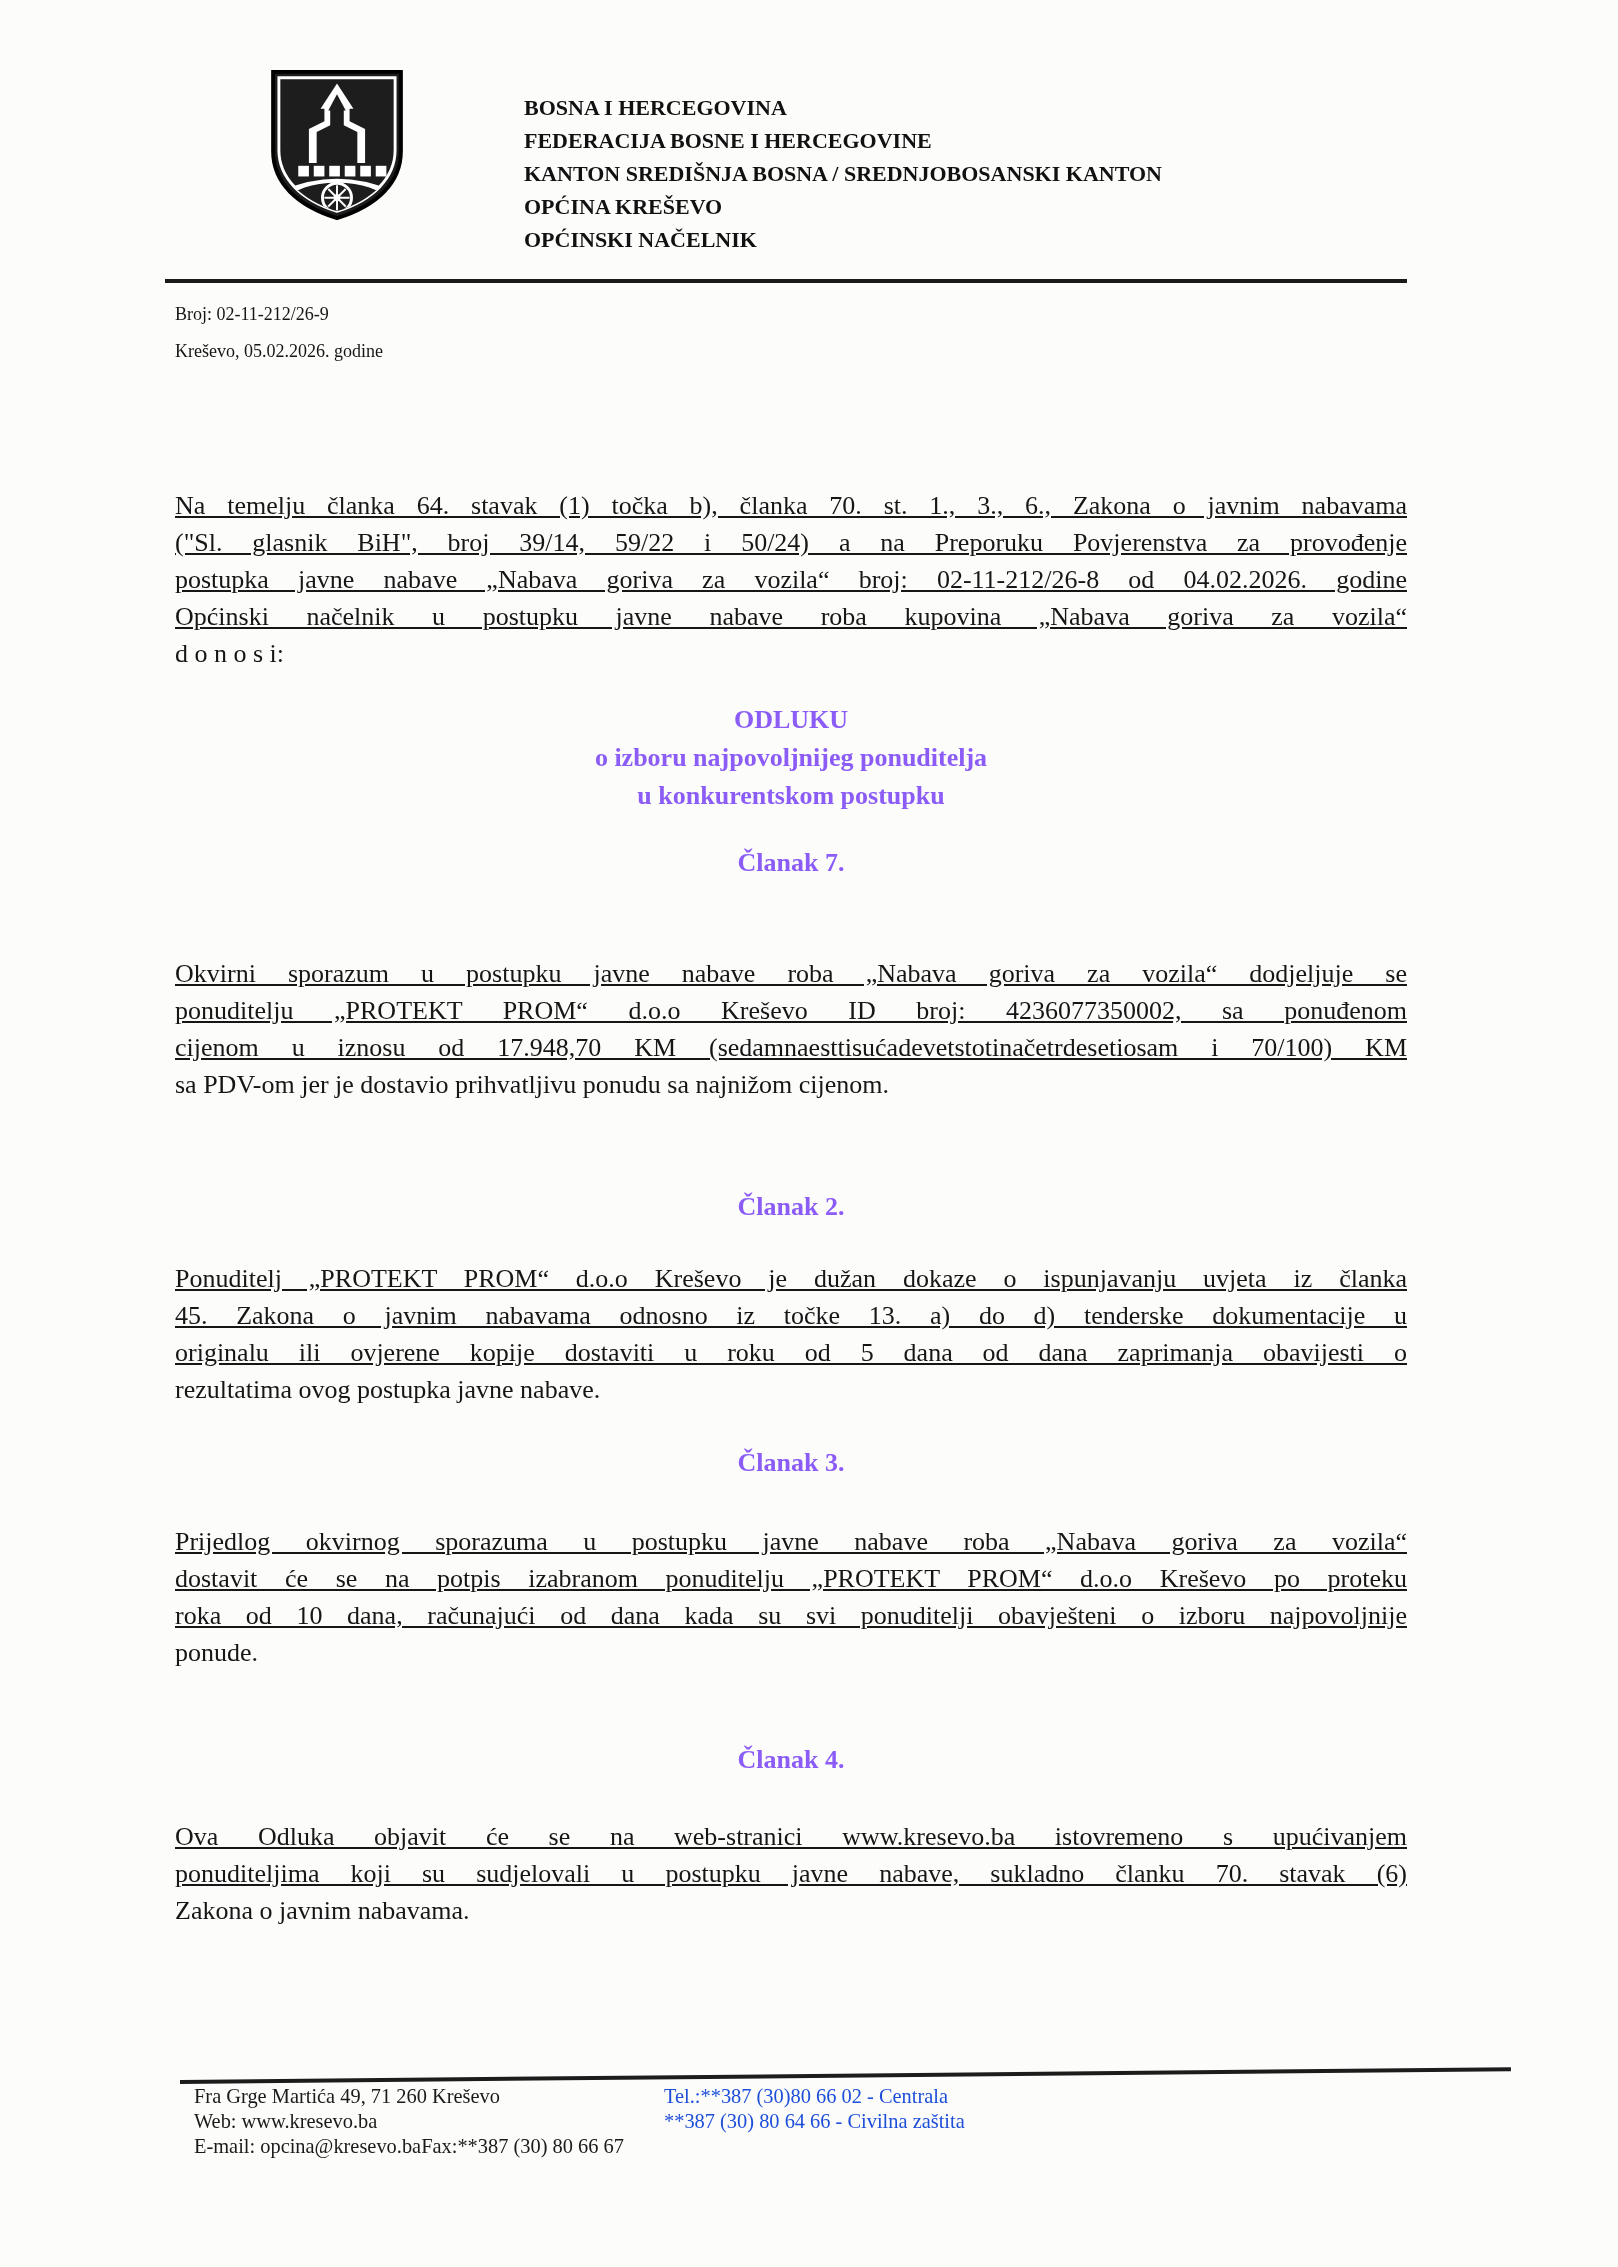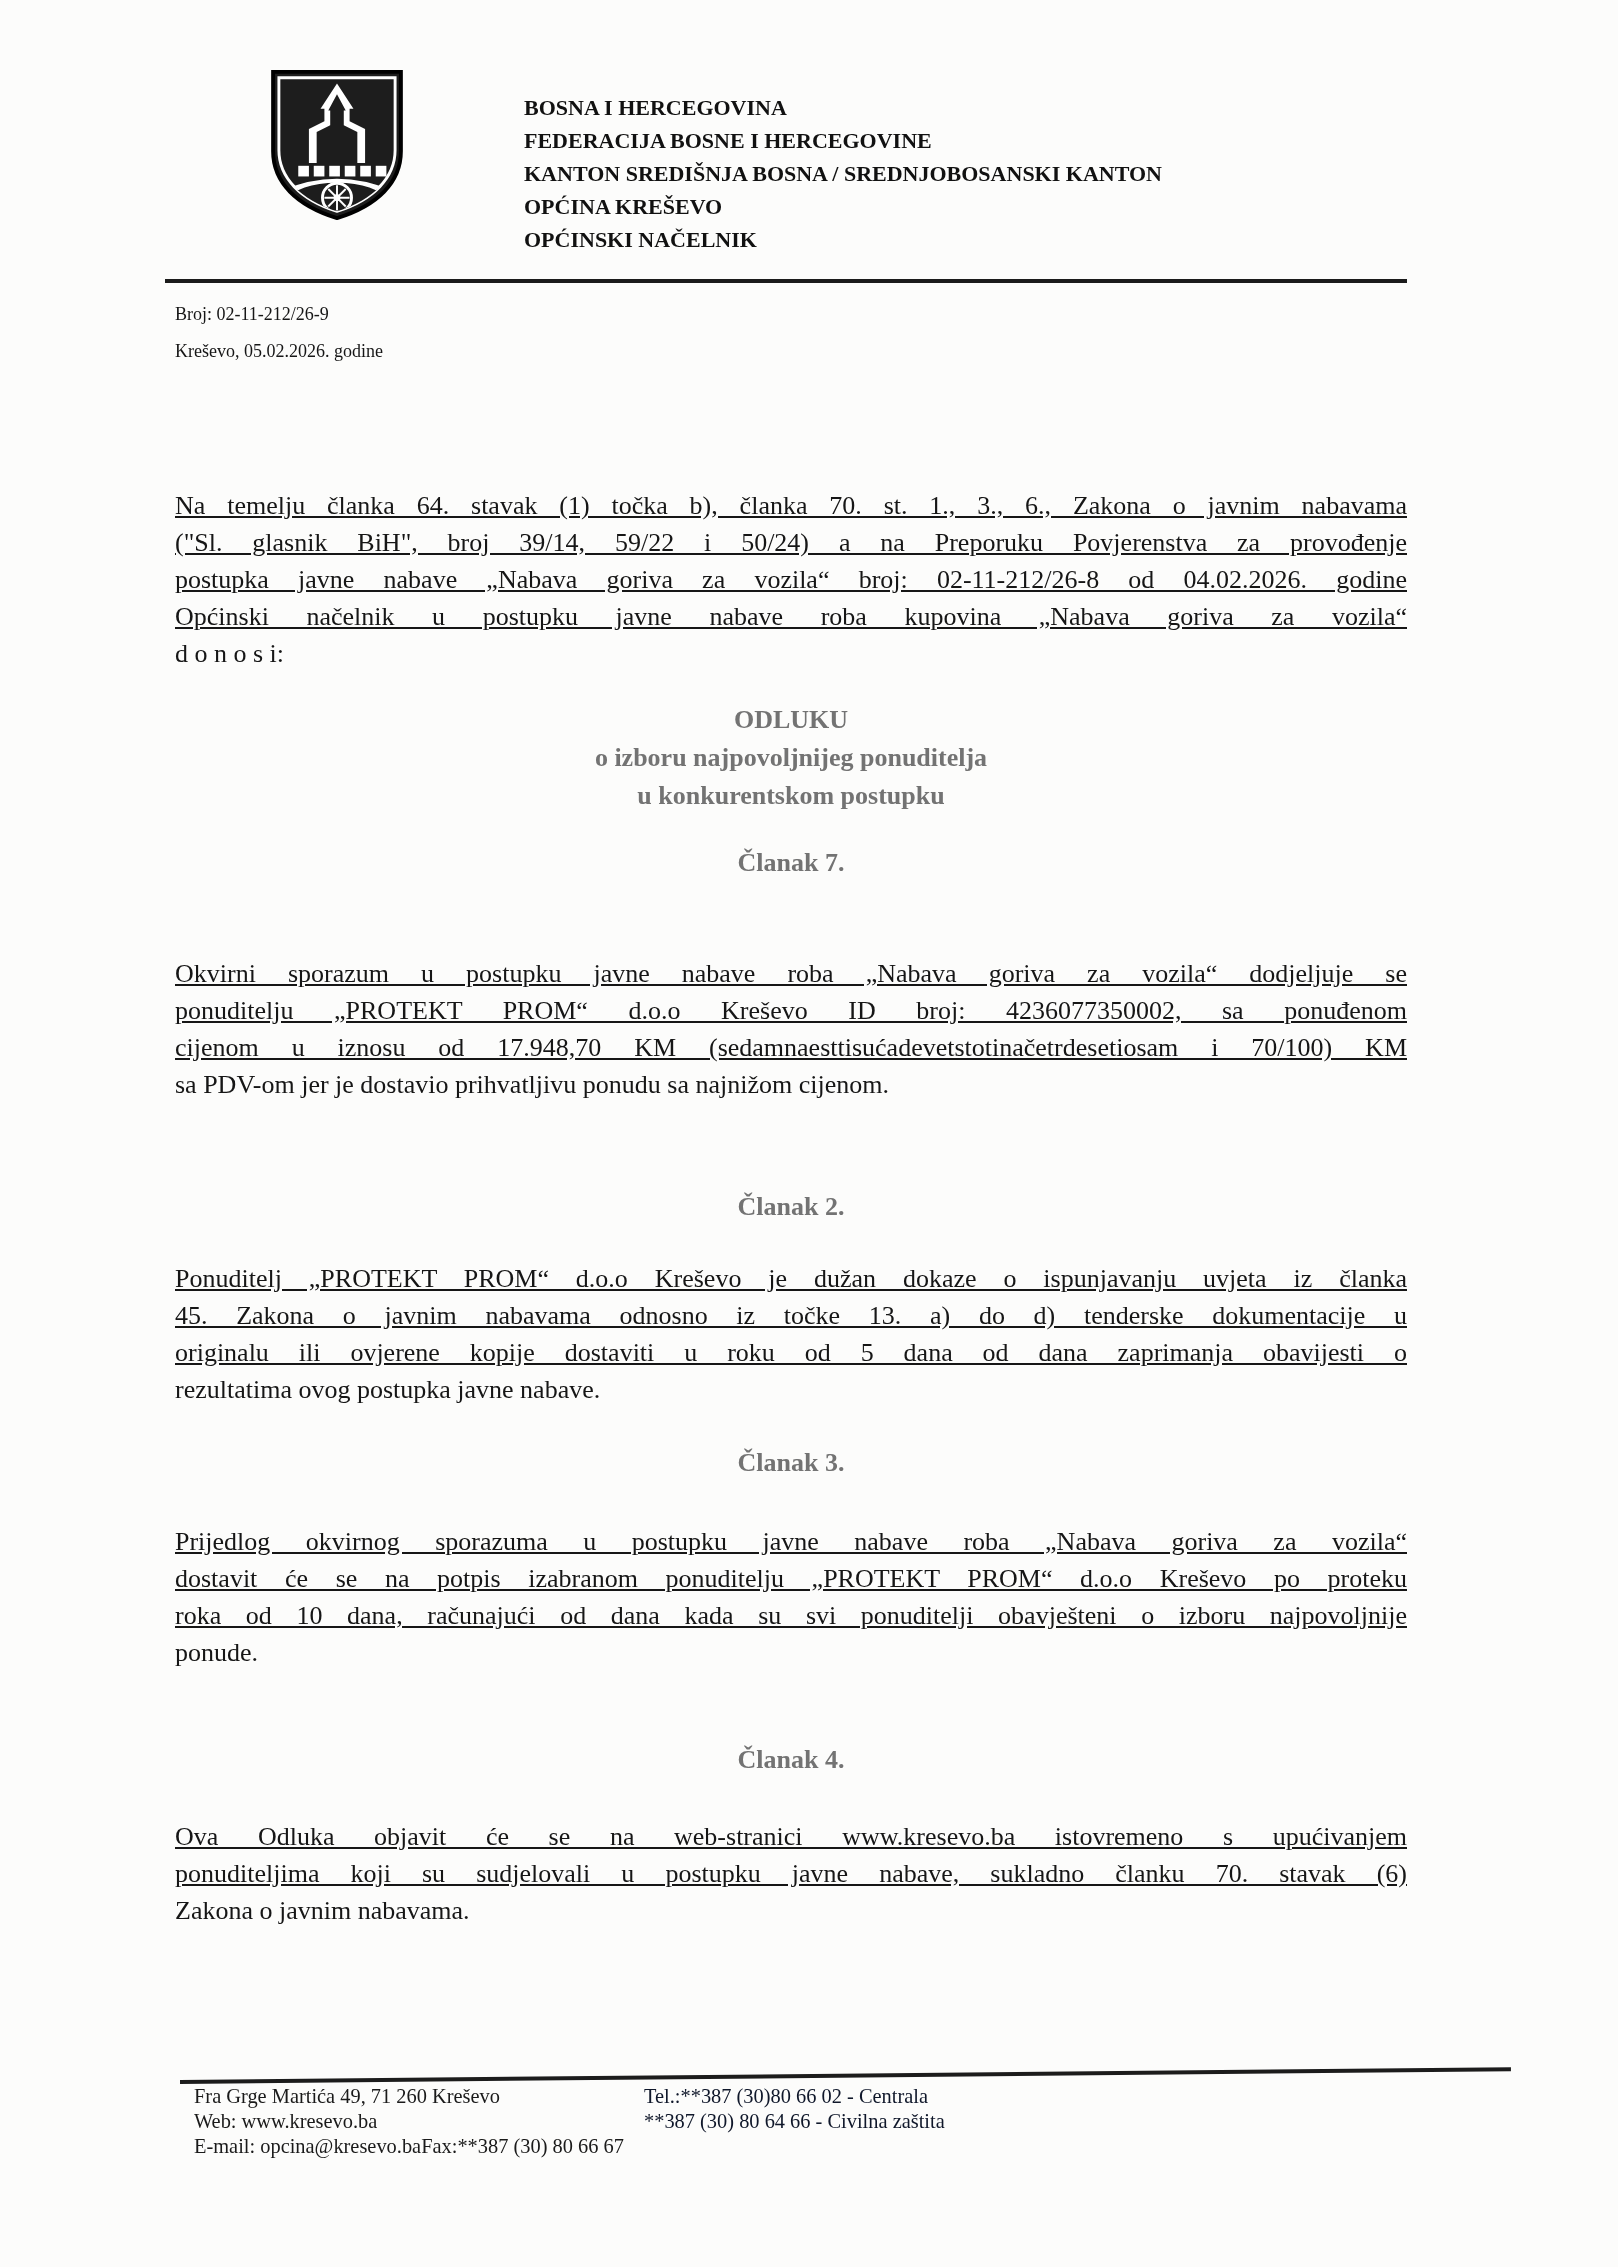--- a/index.html
+++ b/index.html
@@ -20,28 +20,28 @@
     text-align:left;font-weight:bold;font-size:22px;line-height:33px;color:#111;
   }
   .rule-top{position:absolute;left:165px;top:279px;width:1242px;height:3.9px;background:#1b1b1b;}
   .meta{position:absolute;left:175px;top:296px;font-size:18px;line-height:37px;}
   .col{position:absolute;left:175px;width:1232px;font-size:26px;line-height:37px;}
   .line{min-height:37px;}
   .stretch{text-align:justify;text-align-last:justify;text-decoration:underline;}
   .plain{text-align:left;}
   .center-h{
     position:absolute;left:175px;width:1232px;
-    text-align:center;font-weight:bold;font-size:26px;line-height:38px;color:#737373;
+    text-align:center;font-weight:bold;font-size:26px;line-height:38px;color:#8b5cf6;
   }
   .rule-bottom{
     position:absolute;left:180px;top:2080px;width:1331px;height:3.9px;background:#1c1c1c;
     transform:rotate(-0.55deg);transform-origin:left center;
   }
   .f-left{position:absolute;left:194px;top:2084px;font-size:20.4px;line-height:25px;color:#1a1a1a;}
-  .f-right{position:absolute;left:644px;top:2084px;font-size:20.4px;line-height:25px;color:#0f172a;font-family:Liberation Serif, serif;}
+  .f-right{position:absolute;left:664px;top:2084px;font-size:20.4px;line-height:25px;color:#1d4ed8;font-family:Liberation Serif, serif;}
 </style>
 </head>
 <body>
 
 <div class="page">
 
   <div class="coa">
     <svg viewBox="0 0 140 158" width="136" height="153" xmlns="http://www.w3.org/2000/svg" aria-hidden="true">
       <defs>
         <clipPath id="shclip">

